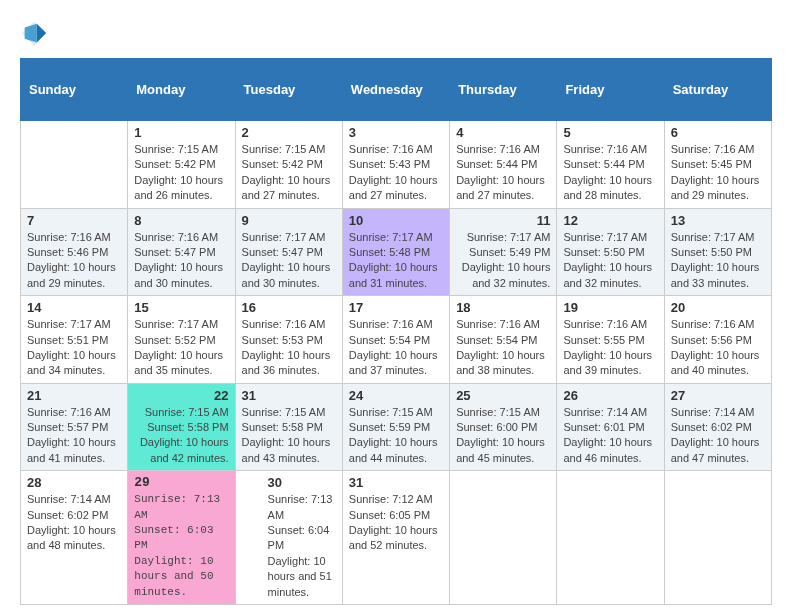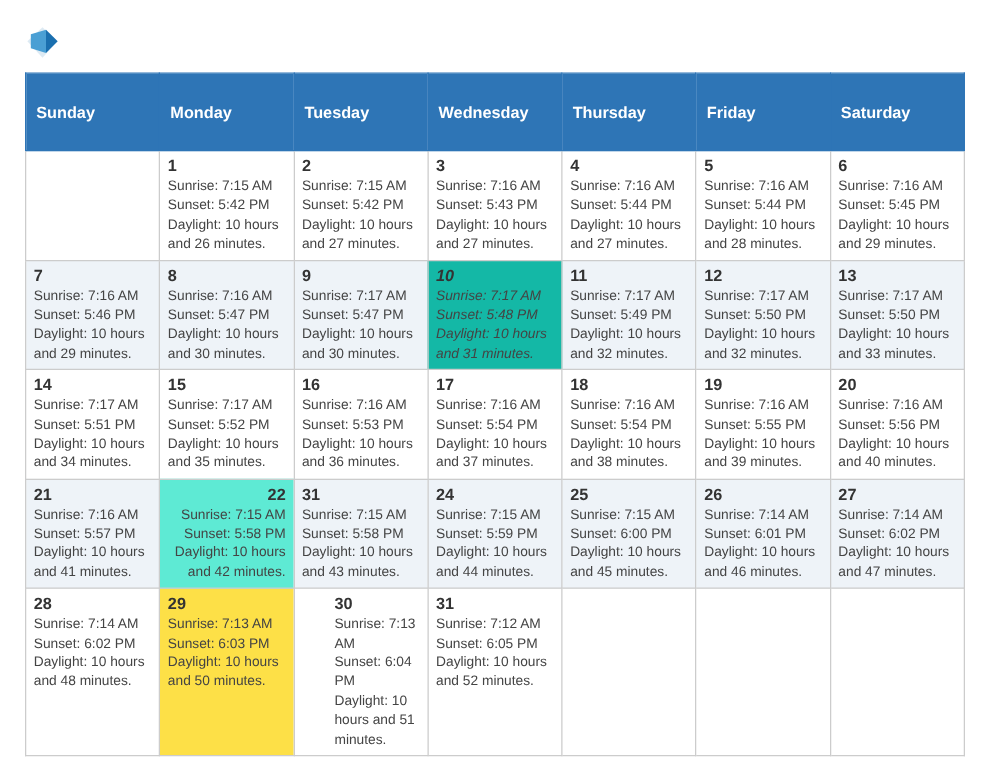--- a/index.html
+++ b/index.html
@@ -156,25 +156,25 @@
           <div class="day-info">Sunrise: 7:16 AM<br>Sunset: 5:46 PM<br>Daylight: 10 hours and 29 minutes.</div>
         </td>
         <td style="background-color: rgb(238, 243, 248);">
           <span class="day-number">8</span>
           <div class="day-info">Sunrise: 7:16 AM<br>Sunset: 5:47 PM<br>Daylight: 10 hours and 30 minutes.</div>
         </td>
         <td style="background-color: rgb(238, 243, 248);">
           <span class="day-number">9</span>
           <div class="day-info">Sunrise: 7:17 AM<br>Sunset: 5:47 PM<br>Daylight: 10 hours and 30 minutes.</div>
         </td>
-        <td style="background-color: #14b8a6; font-style: italic;">
+        <td style="background-color: #c4b5fd;">
           <span class="day-number">10</span>
           <div class="day-info">Sunrise: 7:17 AM<br>Sunset: 5:48 PM<br>Daylight: 10 hours and 31 minutes.</div>
         </td>
-        <td style="background-color: rgb(238, 243, 248);">
+        <td style="background-color: rgb(238, 243, 248); text-align: right;">
           <span class="day-number">11</span>
           <div class="day-info">Sunrise: 7:17 AM<br>Sunset: 5:49 PM<br>Daylight: 10 hours and 32 minutes.</div>
         </td>
         <td style="background-color: rgb(238, 243, 248);">
           <span class="day-number">12</span>
           <div class="day-info">Sunrise: 7:17 AM<br>Sunset: 5:50 PM<br>Daylight: 10 hours and 32 minutes.</div>
         </td>
         <td style="background-color: rgb(238, 243, 248);">
           <span class="day-number">13</span>
           <div class="day-info">Sunrise: 7:17 AM<br>Sunset: 5:50 PM<br>Daylight: 10 hours and 33 minutes.</div>
@@ -238,21 +238,21 @@
         <td style="background-color: rgb(238, 243, 248);">
           <span class="day-number">27</span>
           <div class="day-info">Sunrise: 7:14 AM<br>Sunset: 6:02 PM<br>Daylight: 10 hours and 47 minutes.</div>
         </td>
       </tr>
       <tr>
         <td style="background-color: rgb(255, 255, 255);">
           <span class="day-number">28</span>
           <div class="day-info">Sunrise: 7:14 AM<br>Sunset: 6:02 PM<br>Daylight: 10 hours and 48 minutes.</div>
         </td>
-        <td style="background-color: #fde047;">
+        <td style="background-color: #f9a8d4; font-family: Liberation Mono, monospace;">
           <span class="day-number">29</span>
           <div class="day-info">Sunrise: 7:13 AM<br>Sunset: 6:03 PM<br>Daylight: 10 hours and 50 minutes.</div>
         </td>
         <td style="background-color: rgb(255, 255, 255); padding-left: 32px;">
           <span class="day-number">30</span>
           <div class="day-info">Sunrise: 7:13 AM<br>Sunset: 6:04 PM<br>Daylight: 10 hours and 51 minutes.</div>
         </td>
         <td style="background-color: rgb(255, 255, 255);">
           <span class="day-number">31</span>
           <div class="day-info">Sunrise: 7:12 AM<br>Sunset: 6:05 PM<br>Daylight: 10 hours and 52 minutes.</div>

